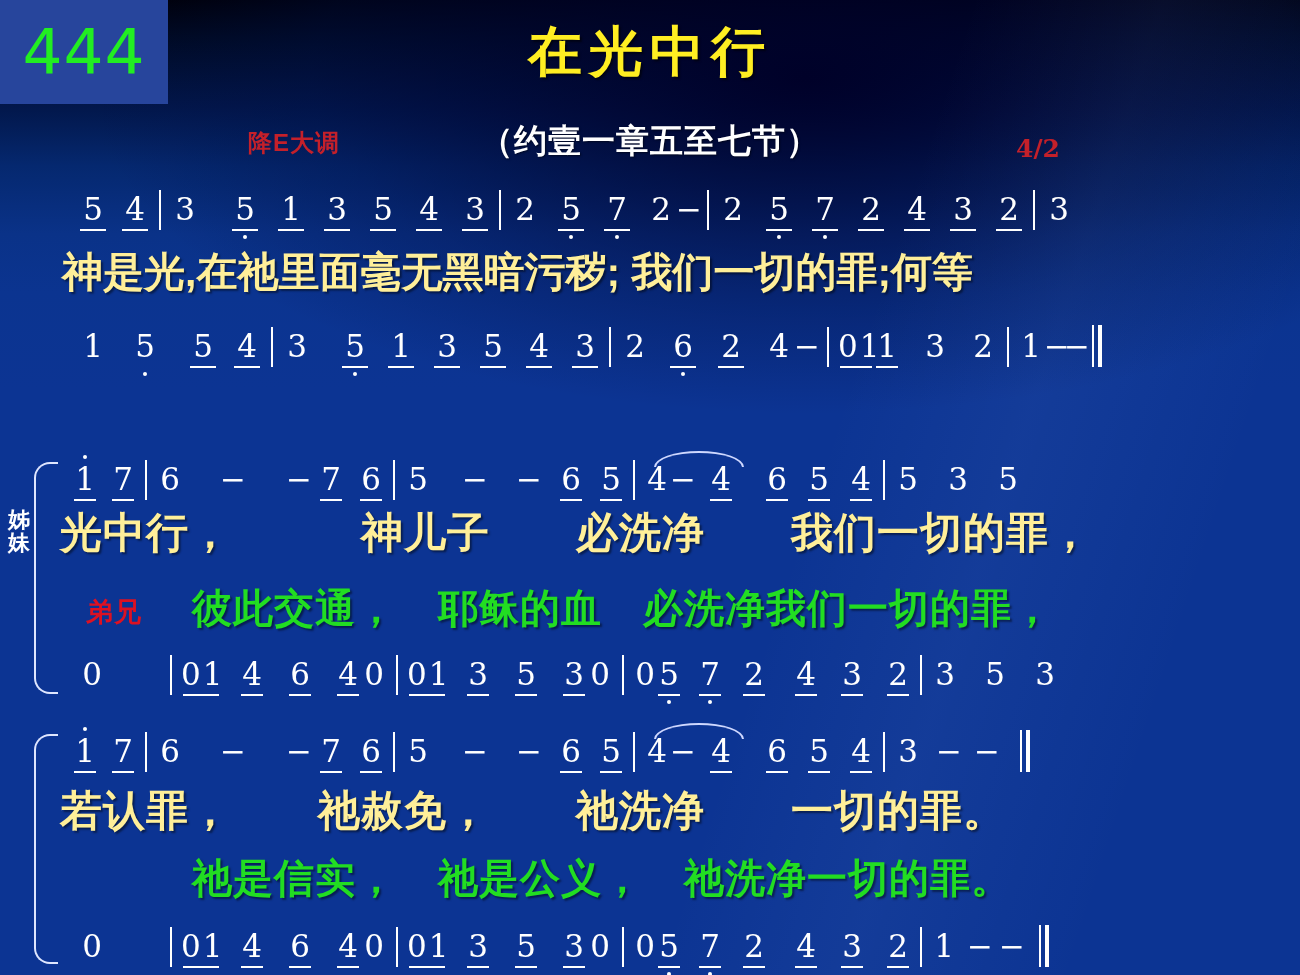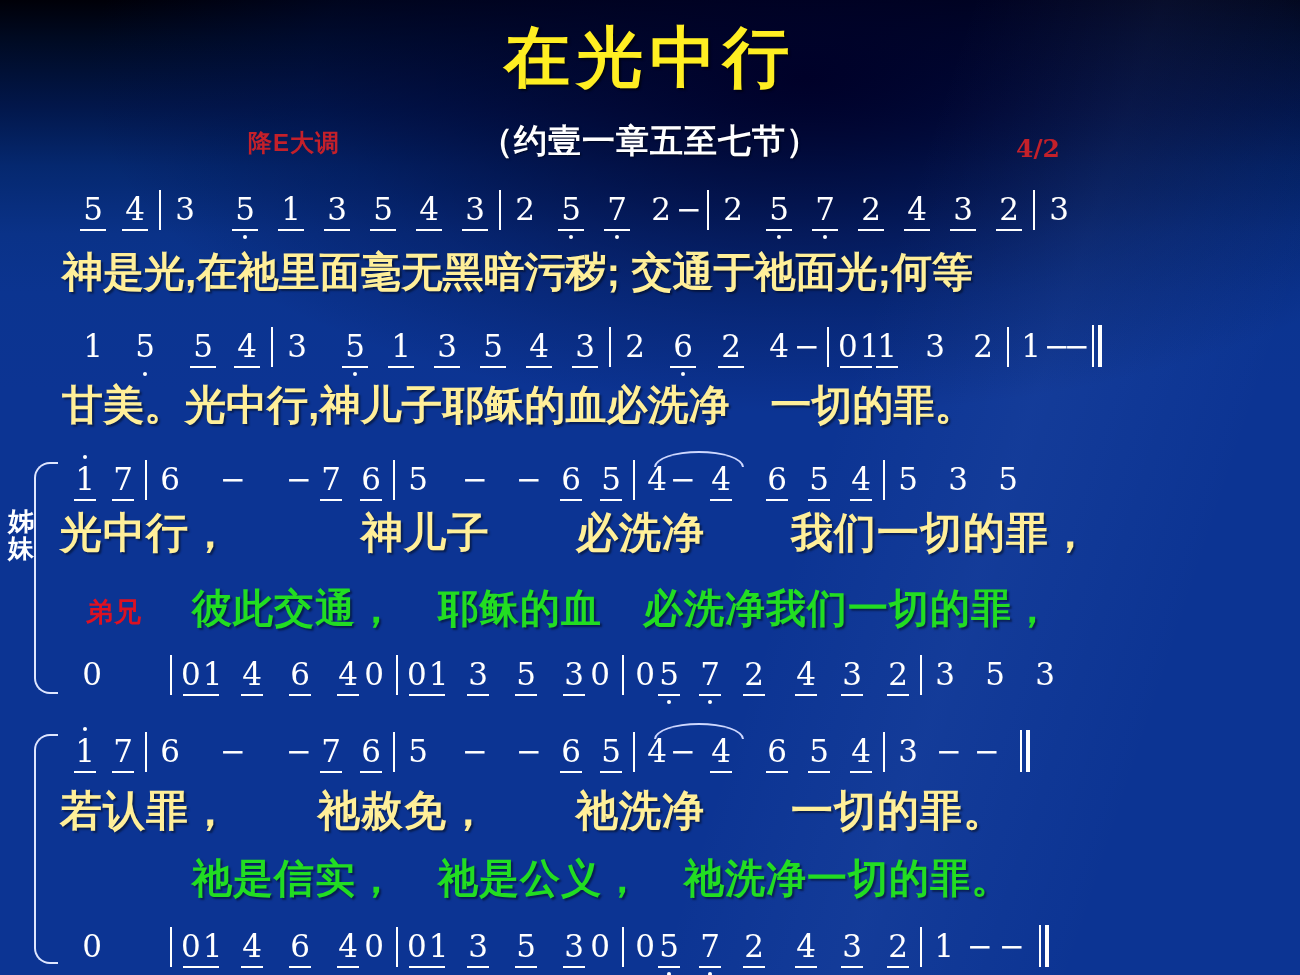--- a/index.html
+++ b/index.html
@@ -62,21 +62,21 @@
     font-size: 24px;
     font-weight: bold;
     letter-spacing: 1px;
     z-index: 4;
   }
   .song-title {
     position: absolute;
     left: 0; right: 0; top: 24px;
     text-align: center;
     color: #ffee22;
-    font-size: 66px;
+    font-size: 54px;
     font-weight: bold;
     letter-spacing: 7px;
     line-height: 1;
     text-shadow: 2px 2px 2px rgba(0,0,0,0.55);
     z-index: 3;
   }
   .song-subtitle {
     position: absolute;
     left: 0; right: 0; top: 124px;
     text-align: center;
@@ -200,21 +200,21 @@
   
   .part-label {
     position: absolute;
     z-index: 4;
     font-weight: bold;
     line-height: 1.05;
     letter-spacing: 1px;
   }
   .part-label.sisters {
     color: #ffffff;
-    font-size: 26px;
+    font-size: 22px;
     width: 24px;
     text-align: left;
   }
   .part-label.brothers {
     color: #dd1122;
     font-size: 27px;
   }
   .brace {
     position: absolute;
     z-index: 4;
@@ -222,20 +222,23 @@
     border: 2px solid #dfe6ff;
     border-right: none;
     border-radius: 16px 0 0 16px;
   }
 </style>
 </head>
 <body>
 
 <div id="slide">
 
+  <div class="num-badge">
+    <span>444</span>
+  </div>
 
   <div class="song-title">在光中行</div>
   <div class="song-subtitle">（约壹一章五至七节）</div>
   <div class="key-sig">降E大调</div>
   <div class="time-sig">4/2</div>
 
   <div class="staff" style="left:78px; top:190px;">
     <span class="tok u" style="width:30px">5</span>
     <span class="sp" style="width:12px"></span>
     <span class="tok u" style="width:30px">4</span>
@@ -273,21 +276,21 @@
     <span class="sp" style="width:16px"></span>
     <span class="tok u" style="width:30px">4</span>
     <span class="sp" style="width:16px"></span>
     <span class="tok u" style="width:30px">3</span>
     <span class="sp" style="width:16px"></span>
     <span class="tok u" style="width:30px">2</span>
     <span class="bar"></span>
     <span class="tok" style="width:30px">3</span>
   </div>
 
-  <div class="lyric yellow" style="left:62px; top:252px; font-size:41px; letter-spacing:0px;">神是光,在祂里面毫无黑暗污秽; 交通于祂面光;何等</div>
+  <div class="lyric yellow" style="left:62px; top:252px; font-size:41px; letter-spacing:0px;">神是光,在祂里面毫无黑暗污秽; 我们一切的罪;何等</div>
 
   <div class="staff" style="left:78px; top:325px;">
     <span class="tok" style="width:30px">1</span>
     <span class="sp" style="width:22px"></span>
     <span class="tok d" style="width:30px">5</span>
     <span class="sp" style="width:28px"></span>
     <span class="tok u" style="width:30px">5</span>
     <span class="sp" style="width:14px"></span>
     <span class="tok u" style="width:30px">4</span>
     <span class="bar"></span>
@@ -323,21 +326,20 @@
     <span class="bar"></span>
     <span class="tok" style="width:26px">1</span>
     <span class="tok" style="width:20px">−</span>
     <span class="tok" style="width:20px">−</span>
     <span class="endbar">
         <i></i>
         <i class="thick"></i>
       </span>
   </div>
 
-  <div class="lyric yellow" style="left:62px; top:385px; font-size:41px; letter-spacing:0px;">甘美。光中行,神儿子耶稣的血必洗净　一切的罪。</div>
 
   <div class="brace" style="left:34px; top:462px; height:228px;"></div>
   <div class="part-label sisters" style="left:8px; top:508px;">姊妹</div>
   <div class="part-label brothers" style="left:86px; top:598px;">弟兄</div>
 
   <div class="staff" style="left:72px; top:460px;">
     <span class="tok u up" style="width:26px">1</span>
     <span class="sp" style="width:12px"></span>
     <span class="tok u" style="width:26px">7</span>
     <span class="bar"></span>

